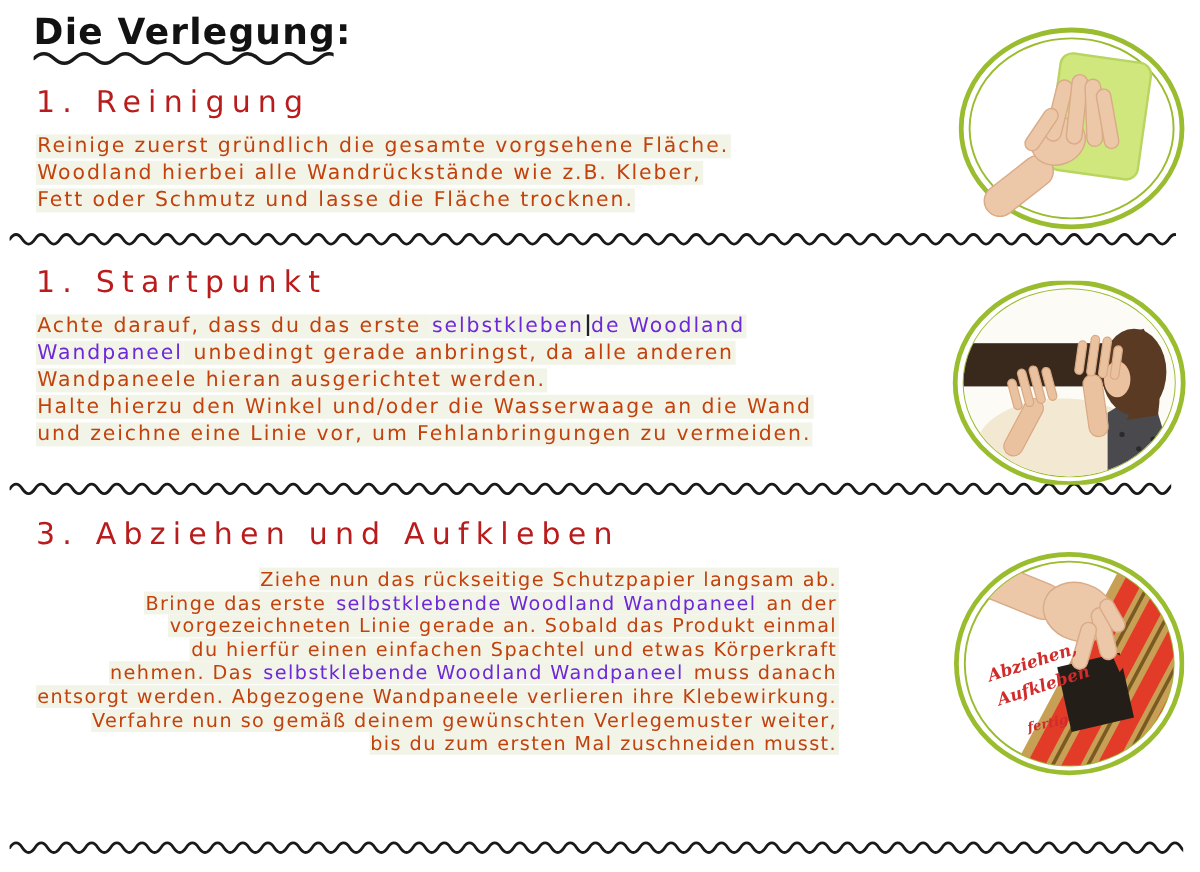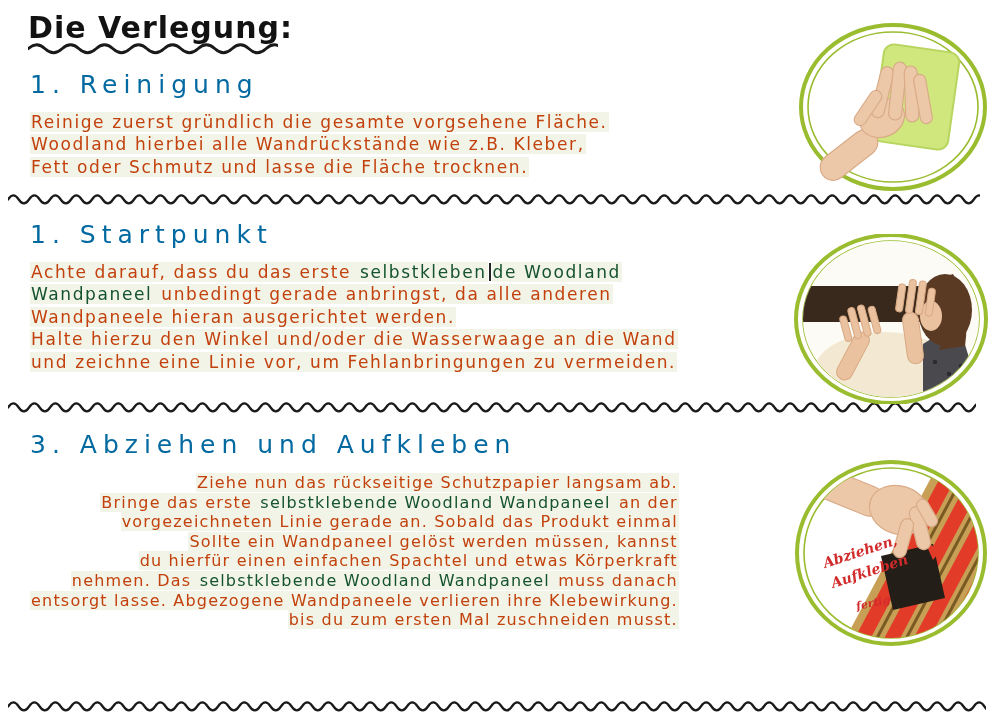--- a/index.html
+++ b/index.html
@@ -8,31 +8,31 @@
     background:#ffffff;
     font-family:"DejaVu Sans",sans-serif;
   }
   .page-title{
     position:absolute;left:28px;top:10px;margin:0;
     font-size:30px;font-weight:800;letter-spacing:1px;color:#121212;
   }
   .wave{position:absolute;display:block;}
   .heading{
     margin:0;font-size:25px;font-weight:400;letter-spacing:6px;
-    color:#0369a1;
+    color:#b91c1c;
   }
   .section{position:absolute;left:30px;}
   .lines{margin-top:12px;}
   .line{white-space:nowrap;}
   .s1 .line,.s2 .line{font-size:17px;line-height:22.4px;letter-spacing:1.6px;}
   .s3 .lines{margin-top:14px;}
   .s3 .line{font-size:16px;line-height:19.6px;letter-spacing:1.2px;text-align:right;}
   .seg{background:#f2f4e8;padding:0 1px;}
   .seg.green{color:#c2410c;}
-  .seg.dark{color:#14532d;}
+  .seg.dark{color:#6d28d9;}
   .caret{
     display:inline-block;width:2px;height:18px;background:#222;
     vertical-align:-3px;margin:0 1px;
   }
   .photo{position:absolute;}
   .red-script{
     font-family:"DejaVu Serif",serif;font-style:italic;font-weight:bold;
     fill:#d22b2b;
   }
 </style>
@@ -69,24 +69,24 @@
 <svg class="wave" style="left:8px;top:401px" width="968" height="12.8" viewBox="0 0 968 12.8">
     <path d="M0 6.4 q 5.25 -8 10.5 0 t 10.5 0 t 10.5 0 t 10.5 0 t 10.5 0 t 10.5 0 t 10.5 0 t 10.5 0 t 10.5 0 t 10.5 0 t 10.5 0 t 10.5 0 t 10.5 0 t 10.5 0 t 10.5 0 t 10.5 0 t 10.5 0 t 10.5 0 t 10.5 0 t 10.5 0 t 10.5 0 t 10.5 0 t 10.5 0 t 10.5 0 t 10.5 0 t 10.5 0 t 10.5 0 t 10.5 0 t 10.5 0 t 10.5 0 t 10.5 0 t 10.5 0 t 10.5 0 t 10.5 0 t 10.5 0 t 10.5 0 t 10.5 0 t 10.5 0 t 10.5 0 t 10.5 0 t 10.5 0 t 10.5 0 t 10.5 0 t 10.5 0 t 10.5 0 t 10.5 0 t 10.5 0 t 10.5 0 t 10.5 0 t 10.5 0 t 10.5 0 t 10.5 0 t 10.5 0 t 10.5 0 t 10.5 0 t 10.5 0 t 10.5 0 t 10.5 0 t 10.5 0 t 10.5 0 t 10.5 0 t 10.5 0 t 10.5 0 t 10.5 0 t 10.5 0 t 10.5 0 t 10.5 0 t 10.5 0 t 10.5 0 t 10.5 0 t 10.5 0 t 10.5 0 t 10.5 0 t 10.5 0 t 10.5 0 t 10.5 0 t 10.5 0 t 10.5 0 t 10.5 0 t 10.5 0 t 10.5 0 t 10.5 0 t 10.5 0 t 10.5 0 t 10.5 0 t 10.5 0 t 10.5 0 t 10.5 0 t 10.5 0 t 10.5 0 t 10.5 0 t 10.5 0 t 10.5 0" fill="none" stroke="#1a1a1a" stroke-width="2.4" stroke-linecap="round"></path>
   </svg>
 
 <div class="section s3" style="top:430px">
   <h2 class="heading">3. Abziehen und Aufkleben</h2>
   <div class="lines">
       <div class="line"><span class="seg green">Ziehe nun das rückseitige Schutzpapier langsam ab.</span></div>
       <div class="line"><span class="seg green">Bringe das erste </span><span class="seg dark">selbstklebende Woodland Wandpaneel</span><span class="seg green"> an der</span></div>
       <div class="line"><span class="seg green">vorgezeichneten Linie gerade an. Sobald das Produkt einmal</span></div>
-      <div class="line"><span class="seg green">Sollte ein Wandpaneel gelöst werden müssen, kannst</span></div>
       <div class="line"><span class="seg green">du hierfür einen einfachen Spachtel und etwas Körperkraft</span></div>
       <div class="line"><span class="seg green">nehmen. Das </span><span class="seg dark">selbstklebende Woodland Wandpaneel</span><span class="seg green"> muss danach</span></div>
-      <div class="line"><span class="seg green">entsorgt lasse. Abgezogene Wandpaneele verlieren ihre Klebewirkung.</span></div>
+      <div class="line"><span class="seg green">entsorgt werden. Abgezogene Wandpaneele verlieren ihre Klebewirkung.</span></div>
+      <div class="line"><span class="seg green">Verfahre nun so gemäß deinem gewünschten Verlegemuster weiter,</span></div>
       <div class="line"><span class="seg green">bis du zum ersten Mal zuschneiden musst.</span></div>
     </div>
 </div>
 <svg class="wave" style="left:8px;top:700px" width="978" height="12.8" viewBox="0 0 978 12.8">
     <path d="M0 6.4 q 5.25 -8 10.5 0 t 10.5 0 t 10.5 0 t 10.5 0 t 10.5 0 t 10.5 0 t 10.5 0 t 10.5 0 t 10.5 0 t 10.5 0 t 10.5 0 t 10.5 0 t 10.5 0 t 10.5 0 t 10.5 0 t 10.5 0 t 10.5 0 t 10.5 0 t 10.5 0 t 10.5 0 t 10.5 0 t 10.5 0 t 10.5 0 t 10.5 0 t 10.5 0 t 10.5 0 t 10.5 0 t 10.5 0 t 10.5 0 t 10.5 0 t 10.5 0 t 10.5 0 t 10.5 0 t 10.5 0 t 10.5 0 t 10.5 0 t 10.5 0 t 10.5 0 t 10.5 0 t 10.5 0 t 10.5 0 t 10.5 0 t 10.5 0 t 10.5 0 t 10.5 0 t 10.5 0 t 10.5 0 t 10.5 0 t 10.5 0 t 10.5 0 t 10.5 0 t 10.5 0 t 10.5 0 t 10.5 0 t 10.5 0 t 10.5 0 t 10.5 0 t 10.5 0 t 10.5 0 t 10.5 0 t 10.5 0 t 10.5 0 t 10.5 0 t 10.5 0 t 10.5 0 t 10.5 0 t 10.5 0 t 10.5 0 t 10.5 0 t 10.5 0 t 10.5 0 t 10.5 0 t 10.5 0 t 10.5 0 t 10.5 0 t 10.5 0 t 10.5 0 t 10.5 0 t 10.5 0 t 10.5 0 t 10.5 0 t 10.5 0 t 10.5 0 t 10.5 0 t 10.5 0 t 10.5 0 t 10.5 0 t 10.5 0 t 10.5 0 t 10.5 0 t 10.5 0 t 10.5 0 t 10.5 0 t 10.5 0" fill="none" stroke="#1a1a1a" stroke-width="2.4" stroke-linecap="round"></path>
   </svg>
 
 <svg class="photo" style="left:798px;top:22px" width="190" height="170" viewBox="0 0 190 170">
   <ellipse cx="95" cy="85" rx="92" ry="82" fill="#ffffff" stroke="#9abc2f" stroke-width="4"></ellipse>
   <ellipse cx="95" cy="85" rx="85" ry="75" fill="none" stroke="#9abc2f" stroke-width="1.6"></ellipse>

